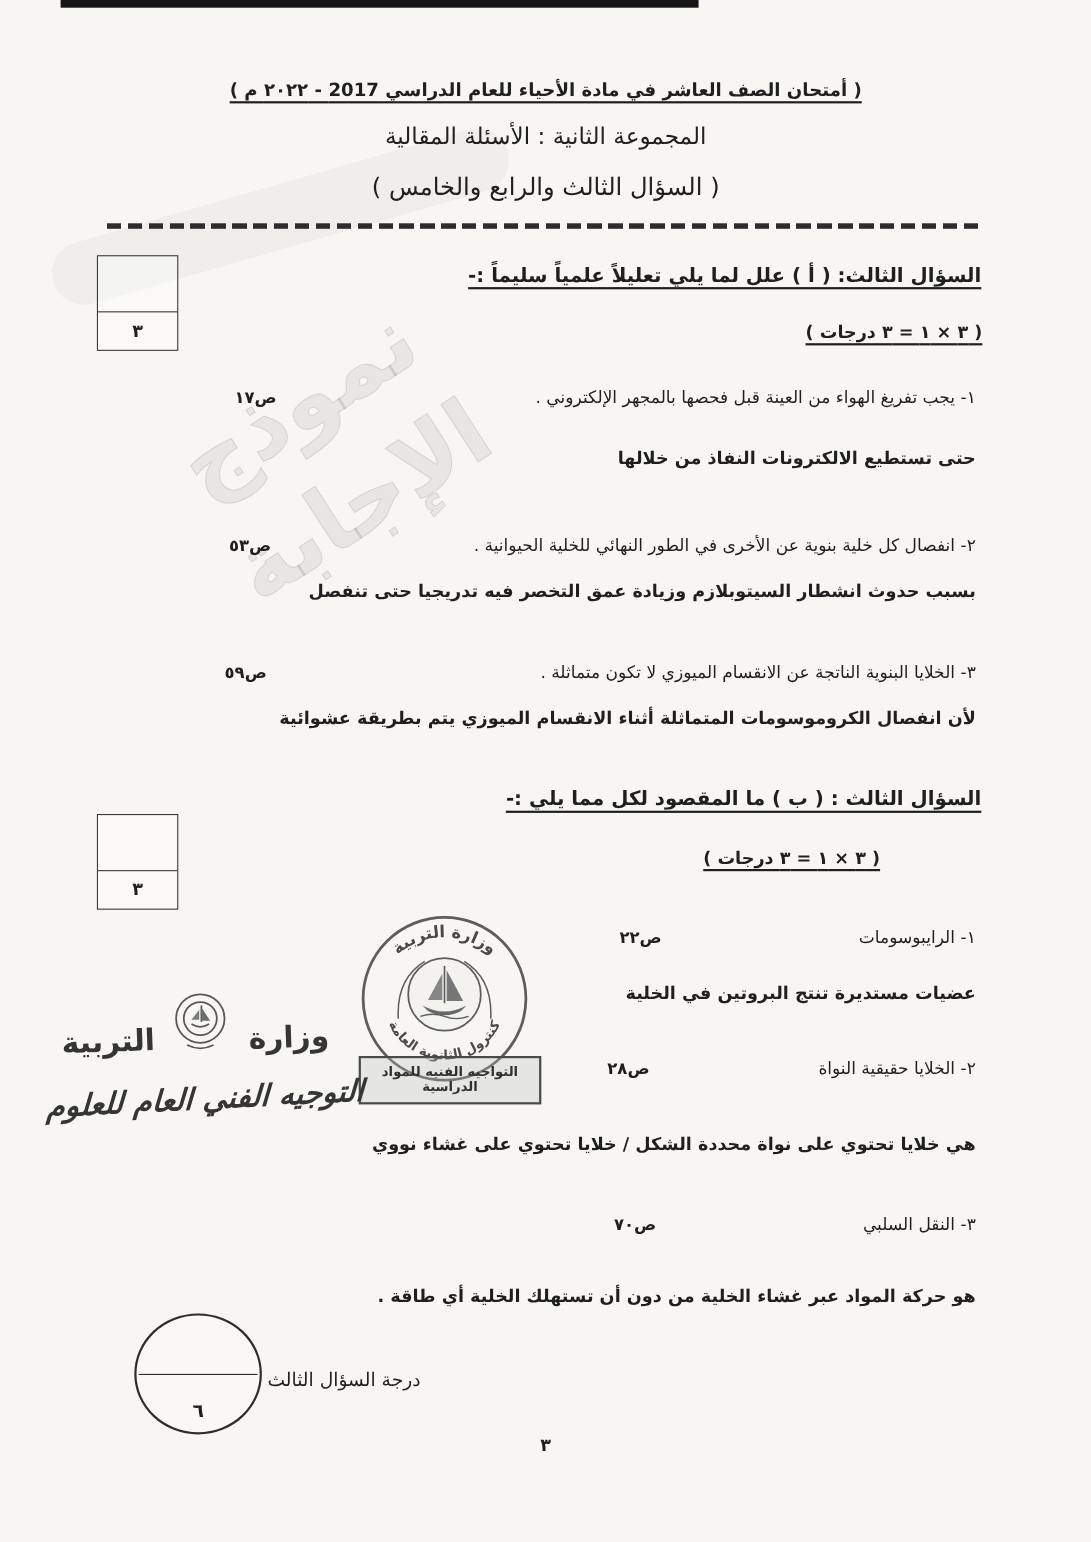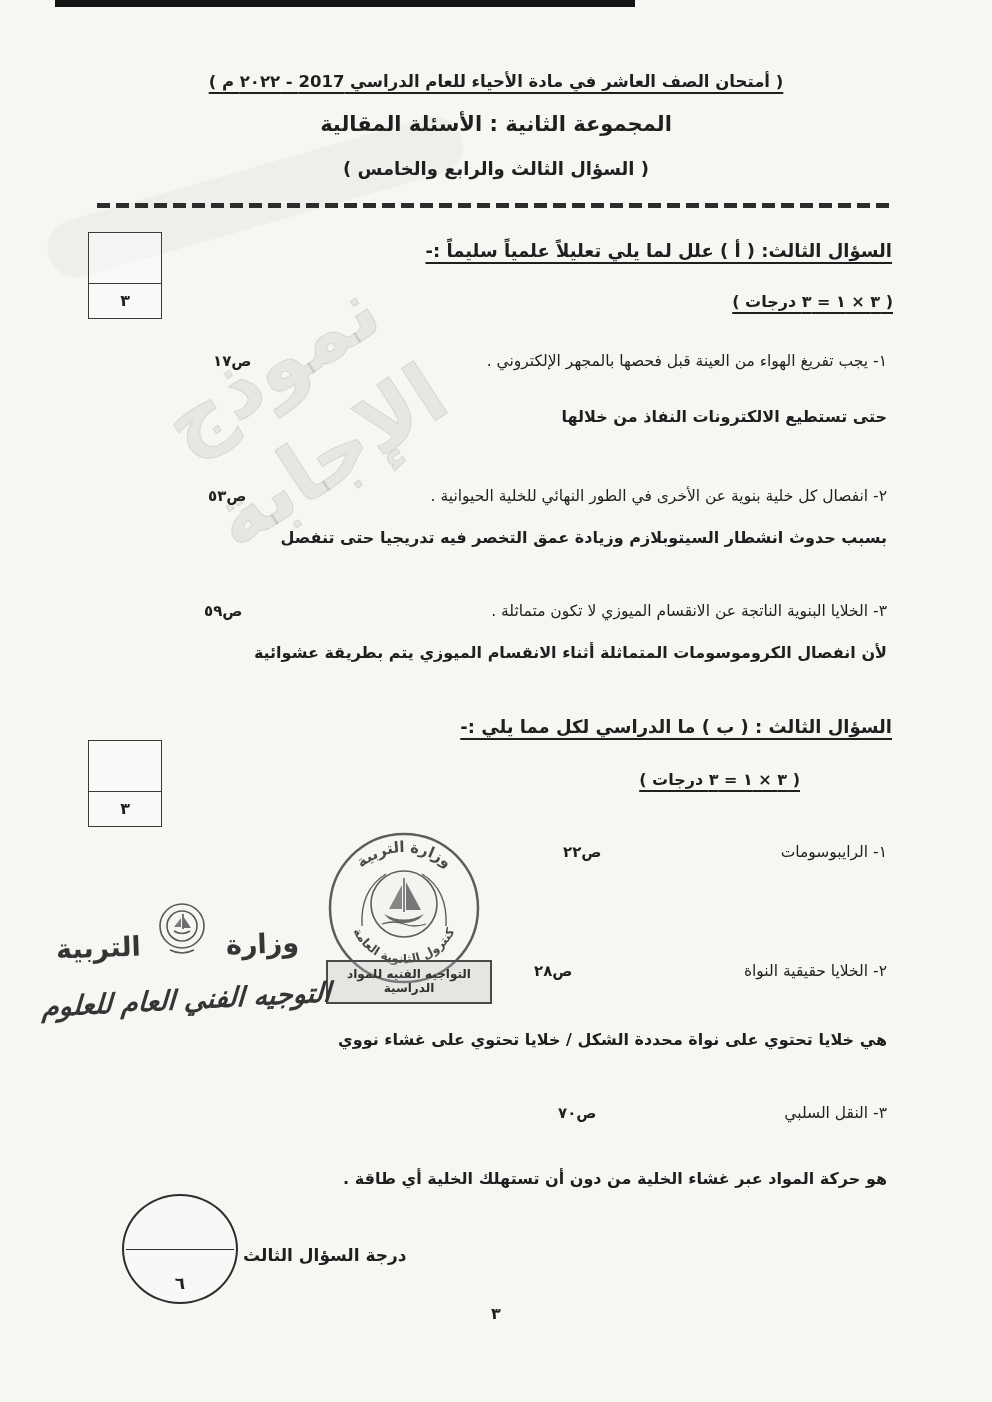--- a/index.html
+++ b/index.html
@@ -1,19 +1,19 @@
 <!DOCTYPE html>
 <html lang="ar" dir="rtl"><head>
 <meta charset="utf-8">
 <style>
   html,body{margin:0;padding:0;}
   body{background:#9a9a9a;font-family:"DejaVu Sans",sans-serif;}
   .page{position:relative;width:992px;height:1402px;background:#f7f6f3;direction:rtl;color:#1f1f1f;overflow:hidden;margin:0 auto;}
   .abs{position:absolute;}
-  .b{font-weight:bold;}
+  .b{font-weight:normal;}
   .ul{text-decoration:underline;text-decoration-thickness:1.6px;text-underline-offset:5px;}
   .ctr{left:0;right:0;text-align:center;}
   .scan-bar{left:55px;top:0;width:580px;height:7px;background:#161616;}
   .smudge{left:40px;top:168px;width:430px;height:58px;background:rgba(0,0,0,0.03);transform:rotate(-16deg);border-radius:40px;}
   .sep{left:97px;right:97px;height:5px;background:repeating-linear-gradient(90deg,#2c2c2c 0 13px,transparent 13px 19px);}
   .watermark{left:10px;top:305px;width:580px;transform:rotate(-33deg);font-size:82px;font-weight:bold;text-align:center;line-height:1.3;white-space:pre-line;color:rgba(125,125,125,0.13);-webkit-text-stroke:1px rgba(110,110,110,0.18);pointer-events:none;}
   .heading{font-size:18px;font-weight:bold;}
   .points{font-size:16px;font-weight:bold;}
   .q{font-size:15.5px;font-weight:normal;}
   .ans{font-size:16px;font-weight:bold;}
@@ -36,21 +36,21 @@
 <div class="page">
 
   <div class="abs scan-bar"></div>
   <div class="abs smudge"></div>
 
   <div class="abs watermark">نموذج
 الإجابة</div>
 
   <div class="abs ctr ul" style="top:72px;font-size:16.5px;font-weight:bold;">( أمتحان الصف العاشر في مادة الأحياء للعام الدراسي 2017 - ٢٠٢٢ م )</div>
   <div class="abs ctr b" style="top:112px;font-size:21px;">المجموعة الثانية : الأسئلة المقالية</div>
-  <div class="abs ctr b" style="top:158px;font-size:18px;">( السؤال الثالث والرابع والخامس )</div>
+  <div class="abs ctr b" style="top:158px;font-size:22px;">( السؤال الثالث والرابع والخامس )</div>
 
   <div class="abs sep" style="top:203px;"></div>
 
   <div class="abs heading ul" style="top:240px;right:100px;">السؤال الثالث: ( أ ) علل لما يلي تعليلاً علمياً سليماً :-</div>
 
   <div class="abs score-box" style="left:88px;top:232px;">
     <div class="top-cell"></div>
     <div class="val-cell">٣</div>
   </div>
 
@@ -61,34 +61,35 @@
   <div class="abs ans" style="top:407px;right:105px;">حتى تستطيع الالكترونات النفاذ من خلالها</div>
 
   <div class="abs q" style="top:487px;right:105px;">٢- انفصال كل خلية بنوية عن الأخرى في الطور النهائي للخلية الحيوانية .</div>
   <div class="abs ref" style="top:487px;left:208px;">ص٥٣</div>
   <div class="abs ans" style="top:528px;right:105px;">بسبب حدوث انشطار السيتوبلازم وزيادة عمق التخصر فيه تدريجيا حتى تنفصل</div>
 
   <div class="abs q" style="top:602px;right:105px;">٣- الخلايا البنوية الناتجة عن الانقسام الميوزي لا تكون متماثلة .</div>
   <div class="abs ref" style="top:602px;left:204px;">ص٥٩</div>
   <div class="abs ans" style="top:643px;right:105px;">لأن انفصال الكروموسومات المتماثلة أثناء الانقسام الميوزي يتم بطريقة عشوائية</div>
 
-  <div class="abs heading ul" style="top:716px;right:100px;">السؤال الثالث : ( ب ) ما الدراسي لكل مما يلي :-</div>
+  <div class="abs heading ul" style="top:716px;right:100px;">السؤال الثالث : ( ب ) ما المقصود لكل مما يلي :-</div>
 
   <div class="abs score-box" style="left:88px;top:740px;">
     <div class="top-cell"></div>
     <div class="val-cell">٣</div>
   </div>
 
   <div class="abs points ul" style="top:770px;right:192px;">( ٣ × ١ = ٣ درجات )</div>
 
   <div class="abs q" style="top:843px;right:105px;">١- الرايبوسومات</div>
   <div class="abs ref" style="top:843px;left:563px;">ص٢٢</div>
+  <div class="abs ans" style="top:893px;right:105px;">عضيات مستديرة تنتج البروتين في الخلية</div>
 
   <div class="abs q" style="top:962px;right:105px;">٢- الخلايا حقيقية النواة</div>
-  <div class="abs ref" style="top:962px;left:534px;text-align:center;">ص٢٨</div>
+  <div class="abs ref" style="top:962px;left:552px;text-align:center;">ص٢٨</div>
   <div class="abs ans" style="top:1030px;right:105px;">هي خلايا تحتوي على نواة محددة الشكل  /  خلايا تحتوي على غشاء نووي</div>
 
   <div class="abs q" style="top:1104px;right:105px;margin-left:21px;">٣- النقل السلبي</div>
   <div class="abs ref" style="top:1104px;left:558px;">ص٧٠</div>
   <div class="abs ans" style="top:1169px;right:105px;">هو حركة المواد عبر غشاء الخلية من دون أن تستهلك الخلية أي طاقة .</div>
 
   <svg class="abs" style="left:324px;top:830px;" width="160" height="158" viewBox="0 0 160 158">
     <g fill="none" stroke="#4d4d4d" opacity="0.9">
       <circle cx="80" cy="78" r="74" stroke-width="2.5"></circle>
       <circle cx="80" cy="74" r="33" stroke-width="1.6" fill="rgba(238,238,235,0.55)"></circle>

